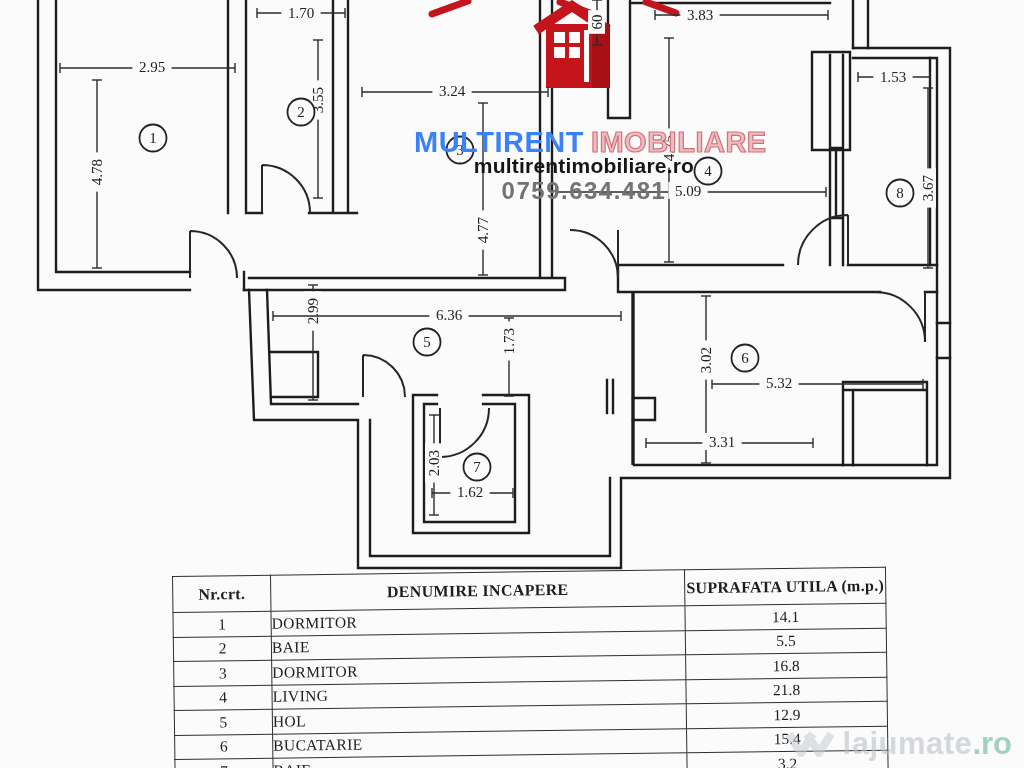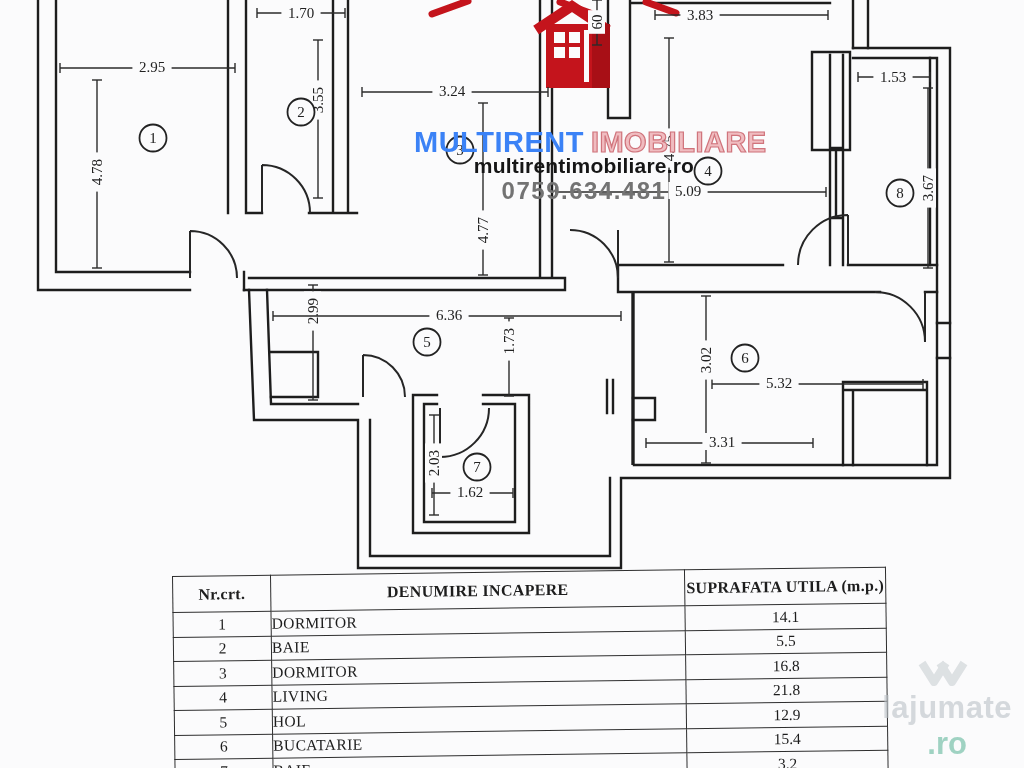--- a/index.html
+++ b/index.html
@@ -29,21 +29,21 @@
   #room-table{width:100%;border-collapse:collapse;background:transparent;
               font-family:"Liberation Serif",serif;color:#1d1d1d;}
   #room-table th,#room-table td{border:1.6px solid #2e2e2e;padding:0;}
   #room-table th{height:35px;font-size:16px;font-weight:700;letter-spacing:.3px;}
   #room-table td{height:23.5px;font-size:15.5px;}
   td.c-nr{text-align:center;width:97px;}
   td.c-name{padding-left:108px;letter-spacing:.4px;}
   td.c-area{text-align:center;width:200px;}
 
   #watermark{position:absolute;right:12px;bottom:6px;display:flex;align-items:center;
-             font-family:"Liberation Sans",sans-serif;font-weight:700;font-size:31px;flex-direction:column;}
+             font-family:"Liberation Sans",sans-serif;font-weight:700;font-size:31px;}
   #watermark .wm-text{color:rgba(187,194,198,0.60);letter-spacing:.5px;}
   #watermark .wm-tld{color:rgba(154,208,191,0.95);}
   #wm-mark{margin-right:6px;opacity:.55;}
 </style>
 </head>
 <body>
 
 <div id="stage">
 
   <svg id="plan-svg" width="1024" height="768" viewBox="0 0 1024 768">

